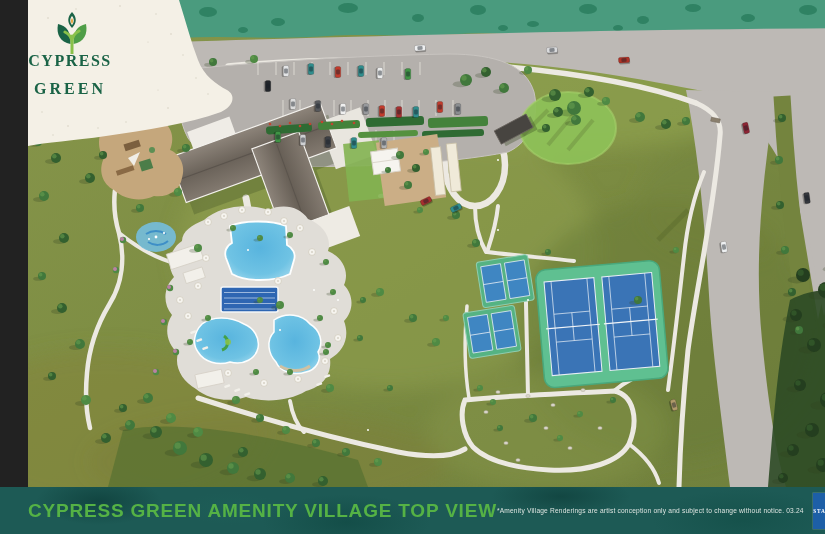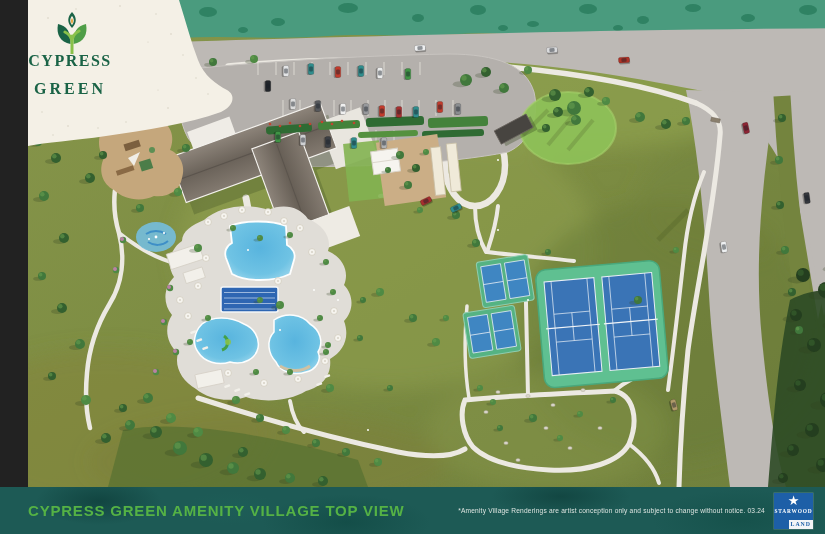--- a/index.html
+++ b/index.html
@@ -15,21 +15,21 @@
   .logo-line2{font-size:16px;letter-spacing:3px;margin-top:12px;}
   
   .footer{position:absolute;left:0;top:487px;width:825px;height:47px;background-color:#1d5a55;
     background-image:
       radial-gradient(ellipse 90px 34px at 12% 30%, rgba(8,52,48,.55), transparent 70%),
       radial-gradient(ellipse 120px 40px at 42% 75%, rgba(11,66,60,.5), transparent 70%),
       radial-gradient(ellipse 100px 30px at 68% 20%, rgba(8,52,48,.5), transparent 70%),
       radial-gradient(ellipse 130px 44px at 90% 70%, rgba(13,72,64,.45), transparent 70%),
       radial-gradient(ellipse 70px 24px at 28% 45%, rgba(30,100,90,.35), transparent 70%);
     display:flex;align-items:center;justify-content:space-between;}
-  .footer-title{margin-left:28px;color:#55b245;font-weight:bold;font-size:15px;letter-spacing:.8px;white-space:nowrap;}
+  .footer-title{margin-left:28px;color:#55b245;font-weight:bold;font-size:19px;letter-spacing:.8px;white-space:nowrap;}
   .footer-right{display:flex;align-items:center;margin-right:12px;gap:9px;}
   .disclaimer{color:#dce4e0;font-size:6.6px;letter-spacing:.2px;white-space:nowrap;}
   .starwood{width:39px;height:36px;display:flex;flex-direction:column;box-shadow:0 0 0 .5px rgba(255,255,255,.25);}
   .sw-top{background:#1d5fa7;height:27px;display:flex;flex-direction:column;align-items:center;justify-content:flex-start;}
   .sw-star{color:#ffffff;font-size:13px;line-height:13px;margin-top:1px;}
   .sw-name{color:#ffffff;font-family:"Liberation Serif",serif;font-size:5.4px;font-weight:bold;letter-spacing:.8px;margin-top:1px;}
   .sw-bottom{height:9px;display:flex;}
   .sw-block{width:15px;background:#1d5fa7;}
   .sw-land{flex:1;background:#f2f4f6;color:#1d5fa7;font-family:"Liberation Serif",serif;
     font-size:5.8px;font-weight:bold;letter-spacing:1px;text-align:right;line-height:9px;padding-right:2px;}

